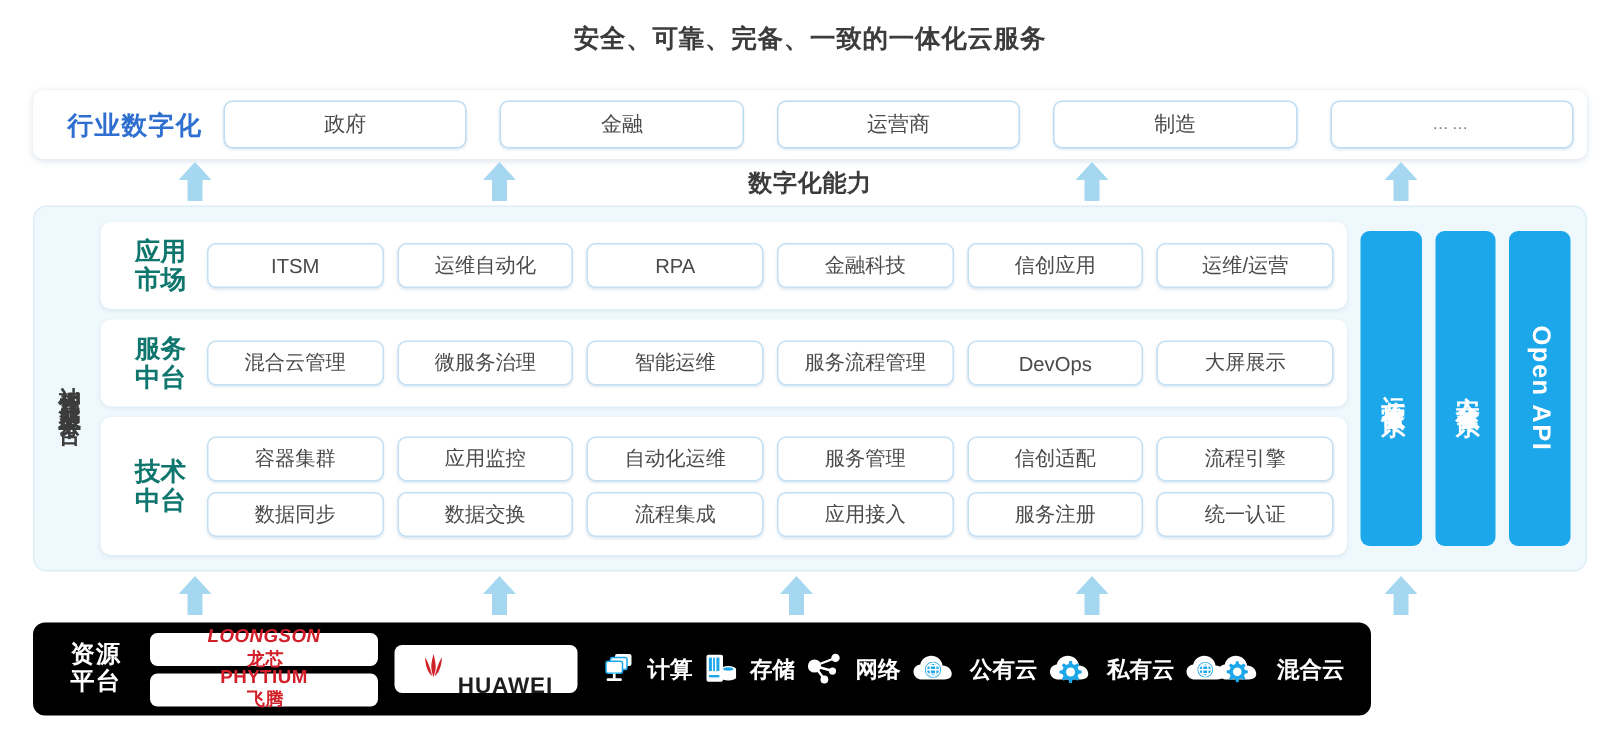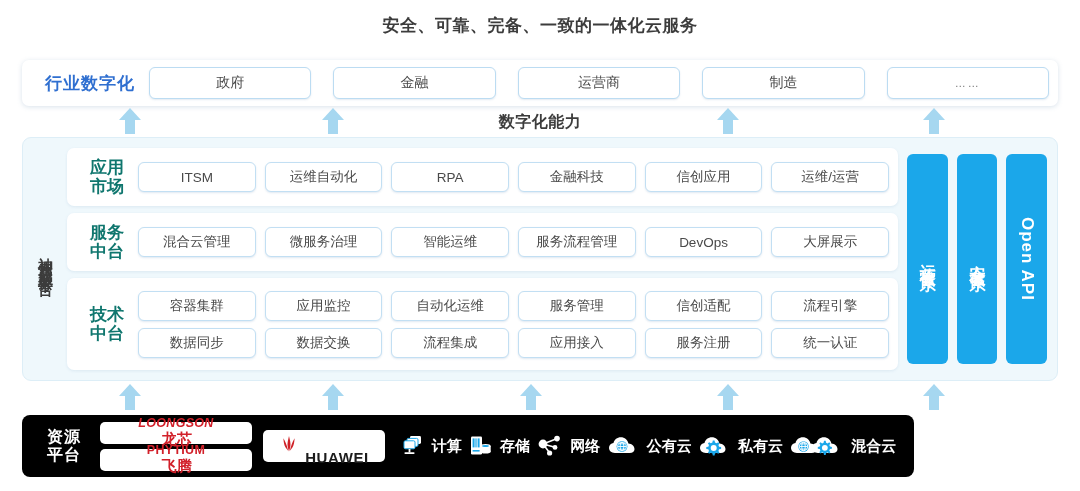--- a/index.html
+++ b/index.html
@@ -107,21 +107,21 @@
   .res-label{
     flex:0 0 56px;text-align:center;color:#fff;font-weight:bold;
     font-size:16px;line-height:1.15;letter-spacing:1px;
   }
   .logo-stack{flex:0 0 152px;display:flex;flex-direction:column;gap:5px;margin-left:8px;}
   .logo-pill{
     height:22px;background:#fff;border-radius:5px;
     display:flex;align-items:center;justify-content:center;
     font-weight:bold;font-size:12.5px;color:#d2202a;letter-spacing:.3px;flex-direction:column;
   }
-  .logo-pill .cn{margin-left:2px;font-size:15px;}
+  .logo-pill .cn{margin-left:2px;font-size:12px;}
   .huawei-pill{
     flex:0 0 122px;height:32px;background:#fff;border-radius:5px;margin-left:11px;
     display:flex;align-items:center;justify-content:center;gap:6px;
   }
   .huawei-pill .hw-txt{font-weight:bold;font-size:15px;color:#1c1c1c;letter-spacing:.6px;margin-top:23px;}
   .icon-items{flex:1;display:flex;align-items:center;justify-content:space-around;margin-left:12px;}
   .icon-item{display:flex;align-items:center;gap:7px;color:#fff;font-size:15px;font-weight:bold;}
   .icon-item .glyph{display:flex;align-items:center;}
 </style>
 </head>

